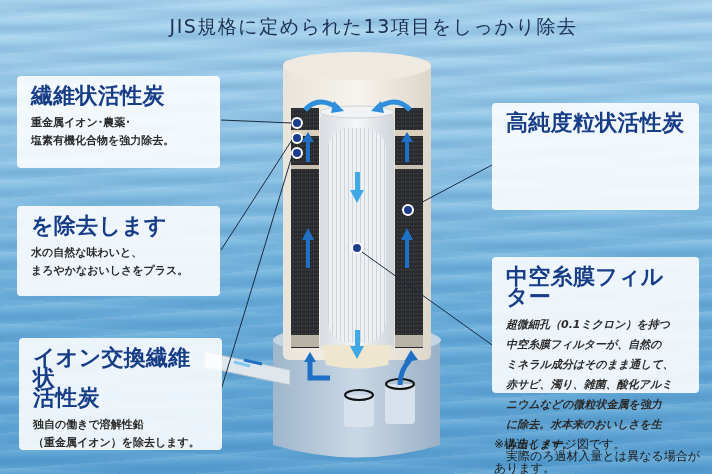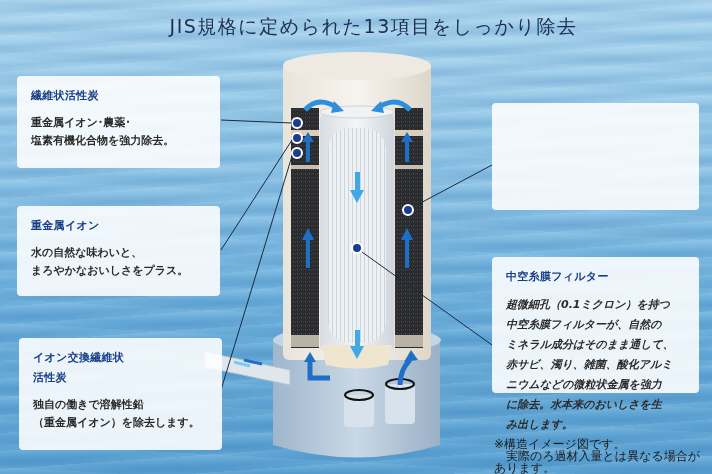--- a/index.html
+++ b/index.html
@@ -12,21 +12,21 @@
       linear-gradient(180deg, #a9d4ee 0%, #8cc3e6 35%, #6aaedb 65%, #5aa2d3 100%);
   }
   .title {
     position: absolute; top: 14px; left: 0; width: 712px; text-align: center;
     font-size: 19px; letter-spacing: 1.5px; color: #1c2f52; font-weight: normal; padding-left: 35px;
   }
   .box {
     position: absolute; background: rgba(255,255,255,0.88);
     border-radius: 4px; padding: 10px 14px;
   }
-  .box h2 { color: #173d86; font-size: 11px; font-weight: bold; line-height: 20px; margin-bottom: 8px; letter-spacing: 0.3px; }
+  .box h2 { color: #173d86; font-size: 22px; font-weight: bold; line-height: 20px; margin-bottom: 8px; letter-spacing: 0.3px; }
   .box p { color: #2b2b2b; font-size: 11px; line-height: 18px; font-weight: bold; white-space: pre-line; }
   #box-fiber { left: 17px; top: 76px; width: 203px; height: 92px; }
   #box-coral { left: 17px; top: 206px; width: 203px; height: 90px; }
   #box-ion { left: 19px; top: 338px; width: 203px; height: 112px; }
   #box-gran { left: 492px; top: 103px; width: 207px; height: 107px; }
   #box-hollow { left: 492px; top: 243px; width: 207px; height: 136px; margin-top: 14px; }
   #box-hollow p { line-height: 20px; font-style: italic; }
   .note { position: absolute; left: 494px; top: 438px; font-size: 12px; line-height: 12px; color: #1a1a1a; white-space: pre-line; }
 
   
@@ -146,33 +146,34 @@
     </g>
   </svg>
 
   <div class="box" id="box-fiber">
     <h2>繊維状活性炭</h2>
     <p>重金属イオン･農薬･
 塩素有機化合物を強力除去。</p>
   </div>
 
   <div class="box" id="box-coral">
-    <h2>重金属イオン</h2>
+    <h2>を除去します</h2>
     <p>水の自然な味わいと、
 まろやかなおいしさをプラス。</p>
   </div>
 
   <div class="box" id="box-ion">
     <h2 style="white-space:pre-line">イオン交換繊維状
 活性炭</h2>
     <p>独自の働きで溶解性鉛
 （重金属イオン）を除去します。</p>
   </div>
 
   <div class="box" id="box-gran">
+    <h2>高純度粒状活性炭</h2>
   </div>
 
   <div class="box" id="box-hollow">
     <h2>中空糸膜フィルター</h2>
     <p>超微細孔（0.1ミクロン）を持つ
 中空糸膜フィルターが、自然の
 ミネラル成分はそのまま通して、
 赤サビ、濁り、雑菌、酸化アルミ
 ニウムなどの微粒状金属を強力
 に除去。水本来のおいしさを生

